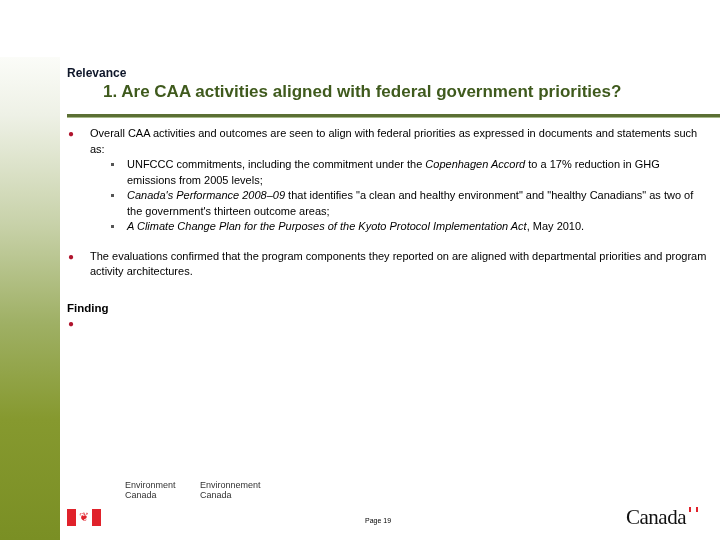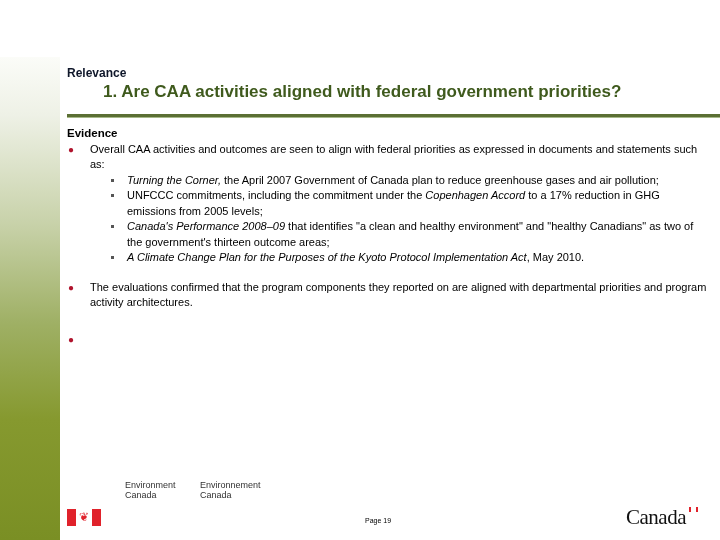--- a/index.html
+++ b/index.html
@@ -72,32 +72,27 @@
 </head>
 <body>
 
 <div class="sidebar"></div>
 
 <div class="section-label">Relevance</div>
 <div class="page-title">1. Are CAA activities aligned with federal government priorities?</div>
 <div class="title-rule"></div>
 
 <div class="content">
-  <div class="heading">Evidence</div>
 
   <div class="b1">
     <span class="dot">●</span>
     <span>Overall CAA activities and outcomes are seen to align with federal priorities as expressed in documents and statements such as:</span>
   </div>
 
 
-  <div class="b2">
-    <span class="sq"></span>
-    <i>Turning the Corner,</i><span> the April 2007 Government of Canada plan to reduce greenhouse gases and air pollution;</span>
-  </div>
 
   <div class="b2">
     <span class="sq"></span>
     <span>UNFCCC commitments, including the commitment under the </span><i>Copenhagen Accord</i><span> to a 17% reduction in GHG emissions from 2005 levels;</span>
   </div>
 
   <div class="b2">
     <span class="sq"></span>
     <i>Canada's Performance 2008–09</i><span> that identifies "a clean and healthy environment" and "healthy Canadians" as two of the government's thirteen outcome areas;</span>
   </div>
@@ -109,20 +104,21 @@
 
   <div class="gap"></div>
 
   <div class="b1">
     <span class="dot">●</span>
     <span>The evaluations confirmed that the program components they reported on are aligned with departmental priorities and program activity architectures.</span>
   </div>
 
   <div class="gap2"></div>
 
+  <div class="heading">Finding</div>
   <div class="b1">
     <span class="dot">●</span>
   </div>
 </div>
 
 <div class="footer-flag">
   <div class="flag-bar"></div>
   <div class="flag-mid">
       <span>❦</span>
     </div>

